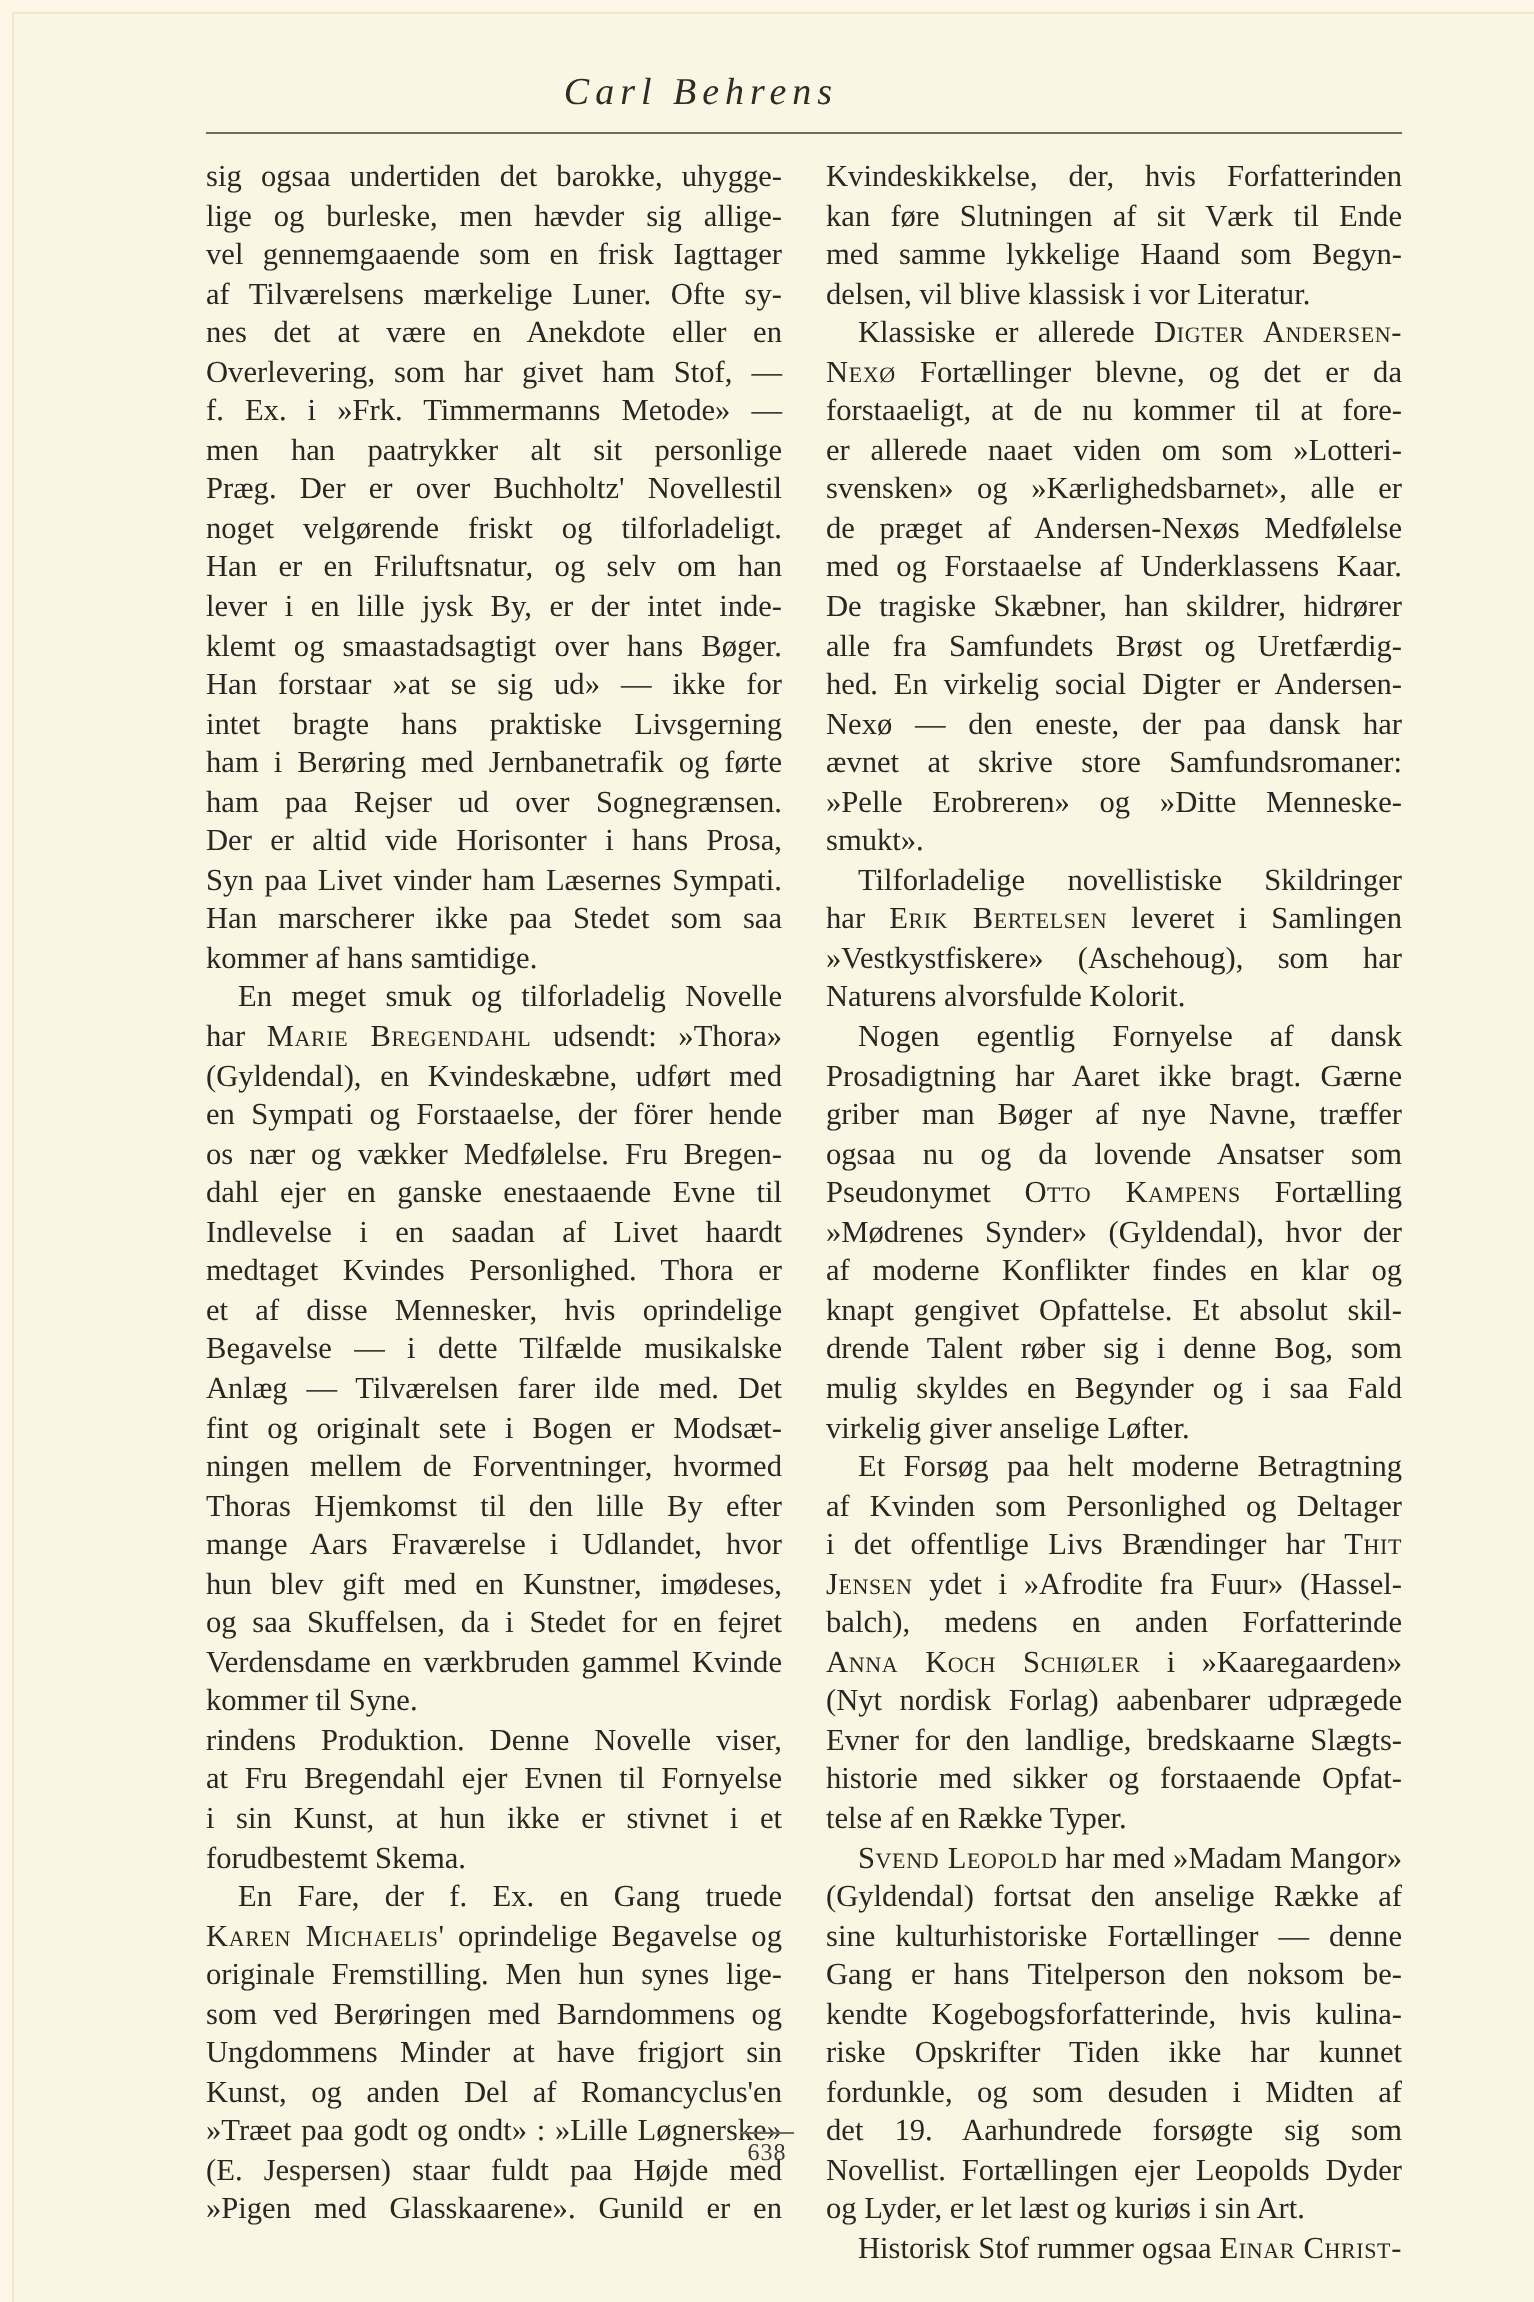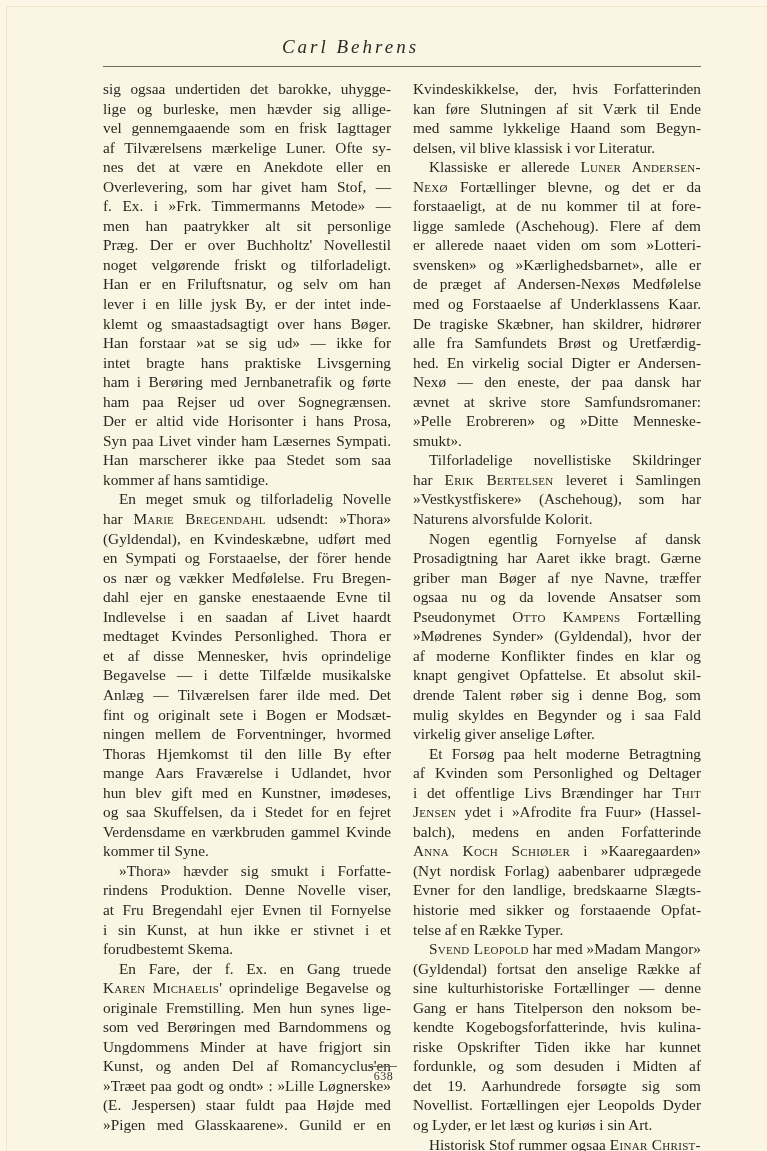--- a/index.html
+++ b/index.html
@@ -103,44 +103,42 @@
     <span class="line">Begavelse — i dette Tilfælde musikalske</span>
     <span class="line">Anlæg — Tilværelsen farer ilde med. Det</span>
     <span class="line">fint og originalt sete i Bogen er Modsæt-</span>
     <span class="line">ningen mellem de Forventninger, hvormed</span>
     <span class="line">Thoras Hjemkomst til den lille By efter</span>
     <span class="line">mange Aars Fraværelse i Udlandet, hvor</span>
     <span class="line">hun blev gift med en Kunstner, imødeses,</span>
     <span class="line">og saa Skuffelsen, da i Stedet for en fejret</span>
     <span class="line">Verdensdame en værkbruden gammel Kvinde</span>
     <span class="line last">kommer til Syne.</span>
-    <span class="line indent">»Thora» hævder sig smukt i Forfatte-</span>
     <span class="line">rindens Produktion. Denne Novelle viser,</span>
     <span class="line">at Fru Bregendahl ejer Evnen til Fornyelse</span>
     <span class="line">i sin Kunst, at hun ikke er stivnet i et</span>
     <span class="line last">forudbestemt Skema.</span>
     <span class="line indent">En Fare, der f. Ex. en Gang truede</span>
     <span class="line"><span class="sc">Karen Michaelis</span>' oprindelige Begavelse og</span>
     <span class="line">originale Fremstilling. Men hun synes lige-</span>
     <span class="line">som ved Berøringen med Barndommens og</span>
     <span class="line">Ungdommens Minder at have frigjort sin</span>
     <span class="line">Kunst, og anden Del af Romancyclus'en</span>
     <span class="line">»Træet paa godt og ondt» : »Lille Løgnerske»</span>
     <span class="line">(E. Jespersen) staar fuldt paa Højde med</span>
     <span class="line">»Pigen med Glasskaarene». Gunild er en</span>
   </div>
 <div class="column col-right" id="col-right">
     <span class="line">Kvindeskikkelse, der, hvis Forfatterinden</span>
     <span class="line">kan føre Slutningen af sit Værk til Ende</span>
     <span class="line">med samme lykkelige Haand som Begyn-</span>
     <span class="line last">delsen, vil blive klassisk i vor Literatur.</span>
-    <span class="line indent">Klassiske er allerede <span class="sc">Luner Andersen-</span></span>
+    <span class="line indent">Klassiske er allerede <span class="sc">Digter Andersen-</span></span>
     <span class="line"><span class="sc">Nexø</span> Fortællinger blevne, og det er da</span>
     <span class="line">forstaaeligt, at de nu kommer til at fore-</span>
-    <span class="line">ligge samlede (Aschehoug). Flere af dem</span>
     <span class="line">er allerede naaet viden om som »Lotteri-</span>
     <span class="line">svensken» og »Kærlighedsbarnet», alle er</span>
     <span class="line">de præget af Andersen-Nexøs Medfølelse</span>
     <span class="line">med og Forstaaelse af Underklassens Kaar.</span>
     <span class="line">De tragiske Skæbner, han skildrer, hidrører</span>
     <span class="line">alle fra Samfundets Brøst og Uretfærdig-</span>
     <span class="line">hed. En virkelig social Digter er Andersen-</span>
     <span class="line">Nexø — den eneste, der paa dansk har</span>
     <span class="line">ævnet at skrive store Samfundsromaner:</span>
     <span class="line">»Pelle Erobreren» og »Ditte Menneske-</span>

